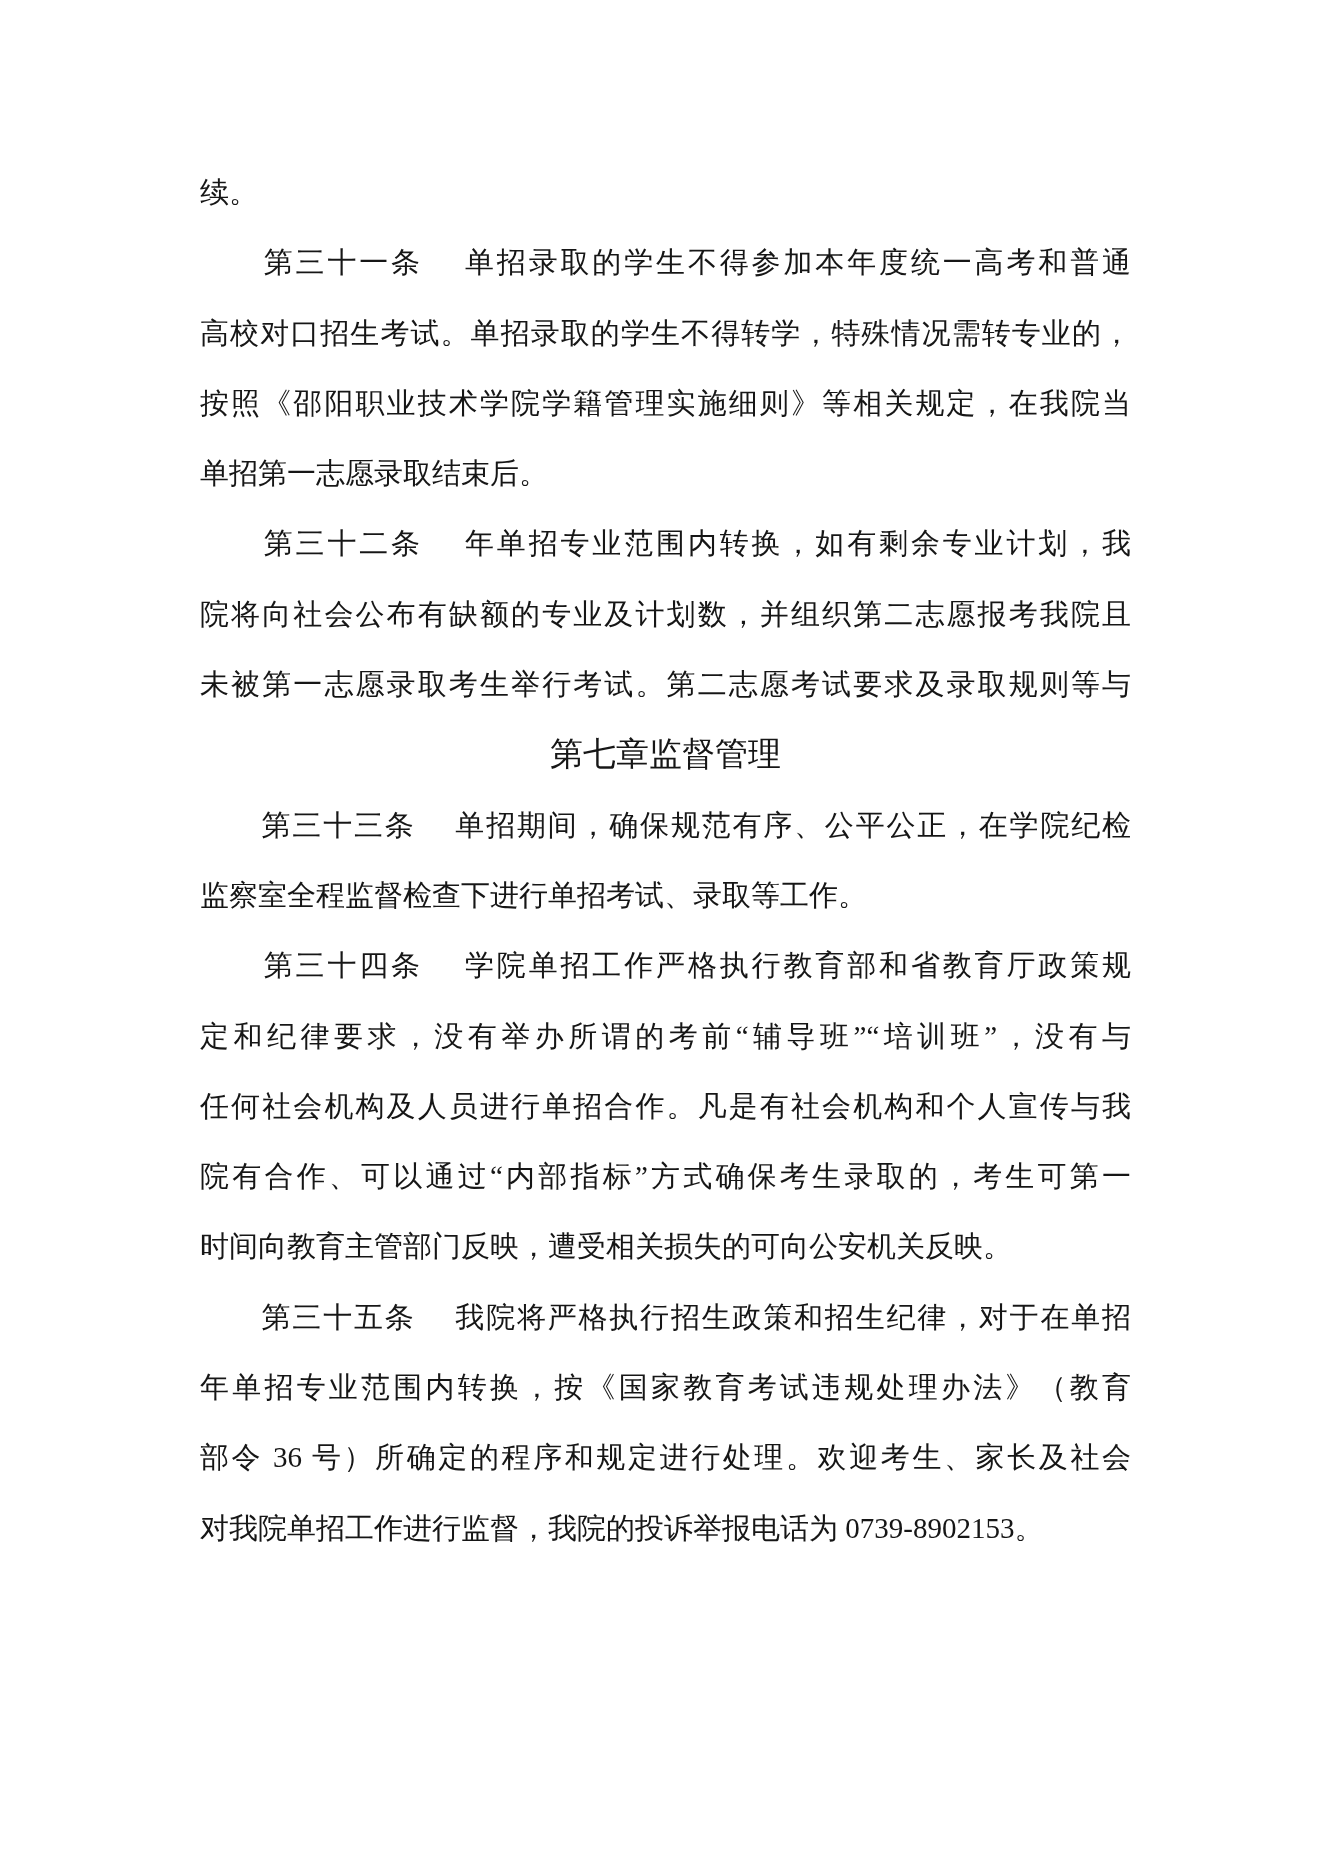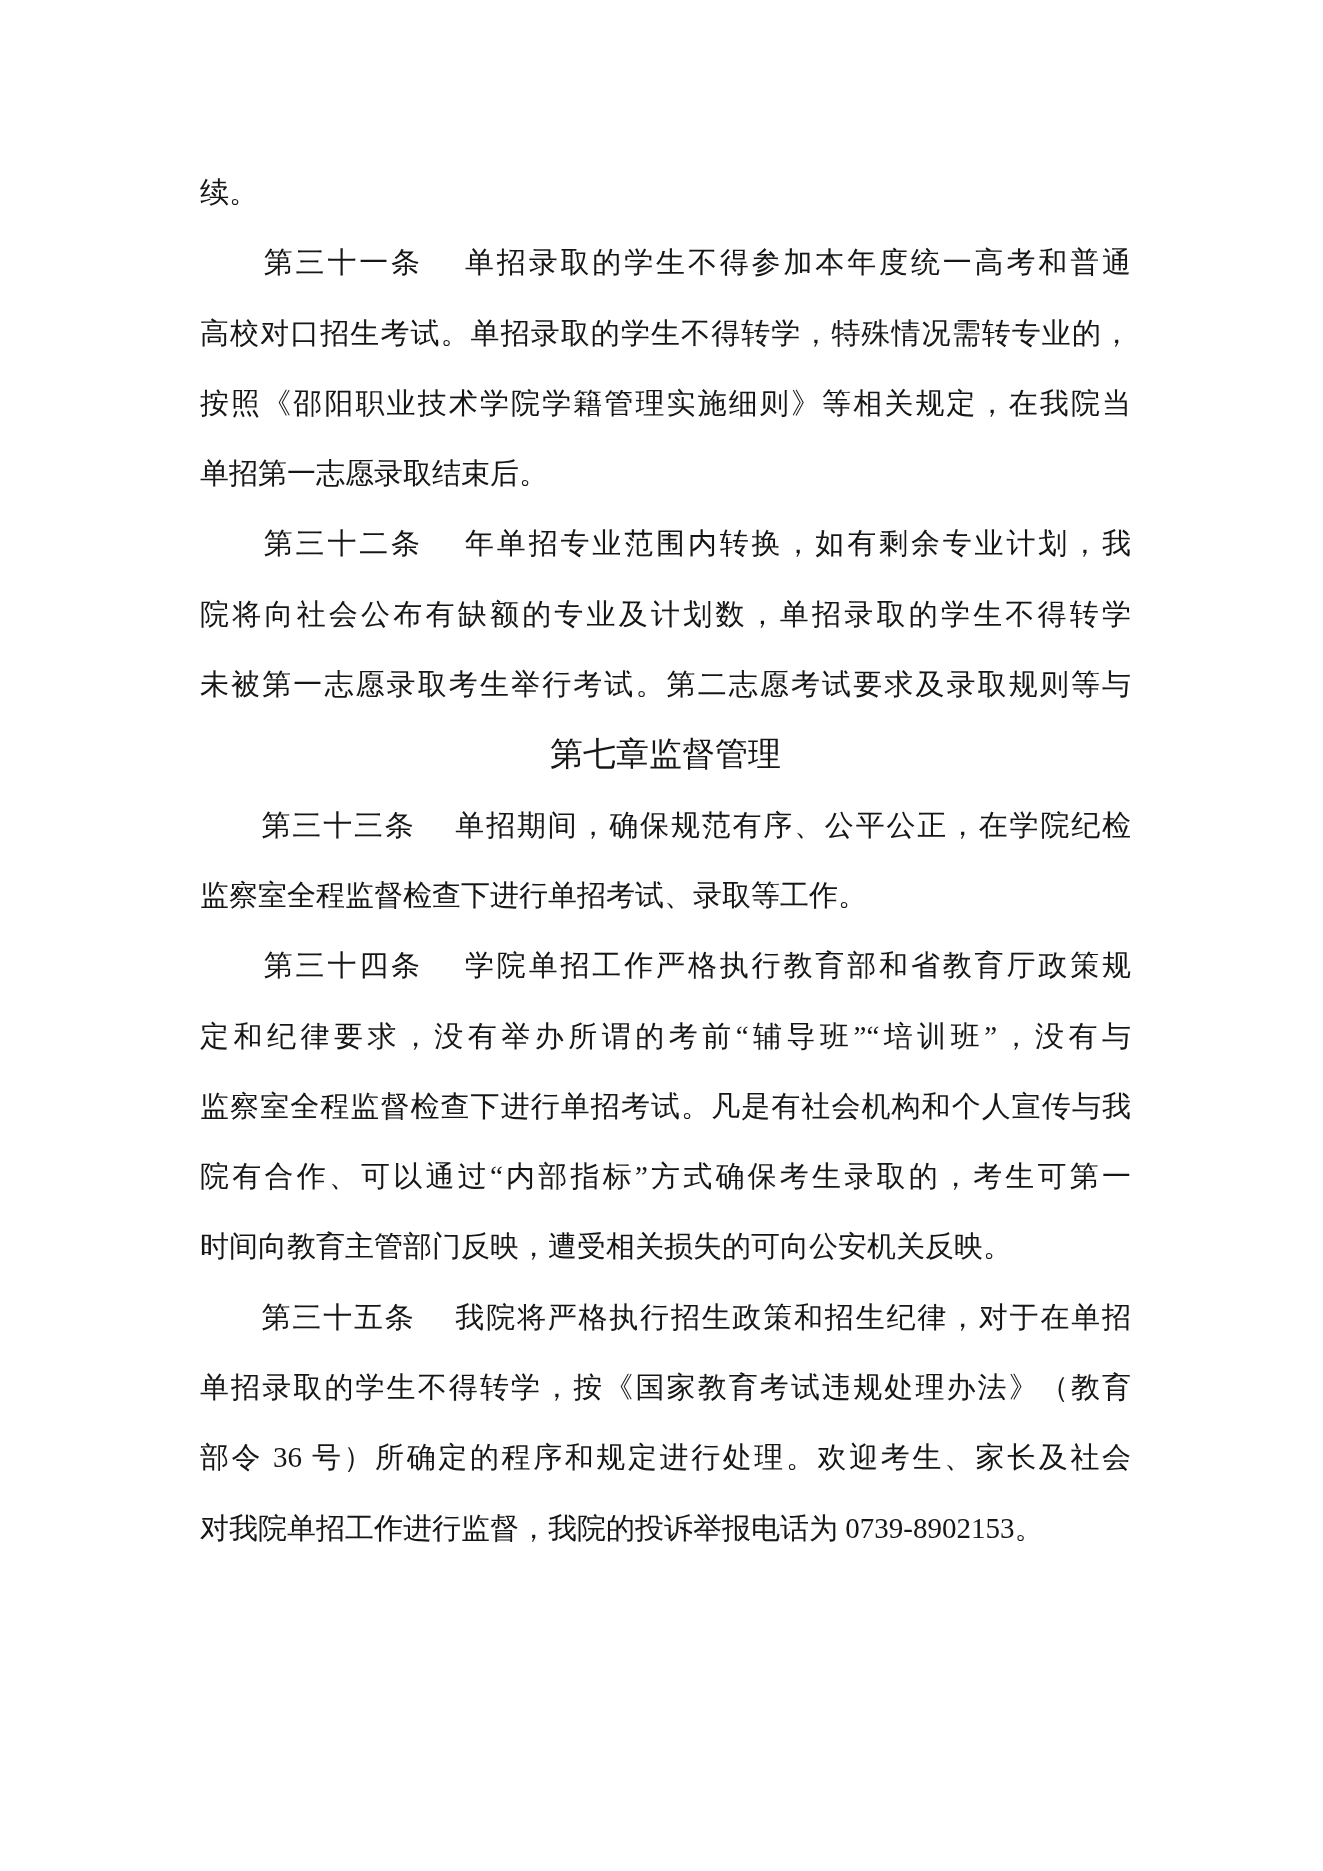--- a/index.html
+++ b/index.html
@@ -48,28 +48,28 @@
 <body>
 
 <div class="page">
   <div class="text-block">
       <div class="line para-end">续。</div>
       <div class="line justify">　　第三十一条　 单招录取的学生不得参加本年度统一高考和普通</div>
       <div class="line justify">高校对口招生考试。单招录取的学生不得转学，特殊情况需转专业的，</div>
       <div class="line justify">按照《邵阳职业技术学院学籍管理实施细则》等相关规定，在我院当</div>
       <div class="line para-end">单招第一志愿录取结束后。</div>
       <div class="line justify">　　第三十二条　 年单招专业范围内转换，如有剩余专业计划，我</div>
-      <div class="line justify">院将向社会公布有缺额的专业及计划数，单招录取的学生不得转学</div>
+      <div class="line justify">院将向社会公布有缺额的专业及计划数，并组织第二志愿报考我院且</div>
       <div class="line justify">未被第一志愿录取考生举行考试。第二志愿考试要求及录取规则等与</div>
       <div class="line heading">第七章监督管理</div>
       <div class="line justify">　　第三十三条　 单招期间，确保规范有序、公平公正，在学院纪检</div>
       <div class="line para-end">监察室全程监督检查下进行单招考试、录取等工作。</div>
       <div class="line justify">　　第三十四条　 学院单招工作严格执行教育部和省教育厅政策规</div>
       <div class="line justify">定和纪律要求，没有举办所谓的考前“辅导班”“培训班”，没有与</div>
-      <div class="line justify">监察室全程监督检查下进行单招考试。凡是有社会机构和个人宣传与我</div>
+      <div class="line justify">任何社会机构及人员进行单招合作。凡是有社会机构和个人宣传与我</div>
       <div class="line justify">院有合作、可以通过“内部指标”方式确保考生录取的，考生可第一</div>
       <div class="line para-end">时间向教育主管部门反映，遭受相关损失的可向公安机关反映。</div>
       <div class="line justify">　　第三十五条　 我院将严格执行招生政策和招生纪律，对于在单招</div>
-      <div class="line justify">单招录取的学生不得转学，按《国家教育考试违规处理办法》（教育</div>
+      <div class="line justify">年单招专业范围内转换，按《国家教育考试违规处理办法》（教育</div>
       <div class="line justify">部令 36 号）所确定的程序和规定进行处理。欢迎考生、家长及社会</div>
       <div class="line para-end">对我院单招工作进行监督，我院的投诉举报电话为 0739-8902153。</div>
     </div>
 </div>
 
 </body></html>

